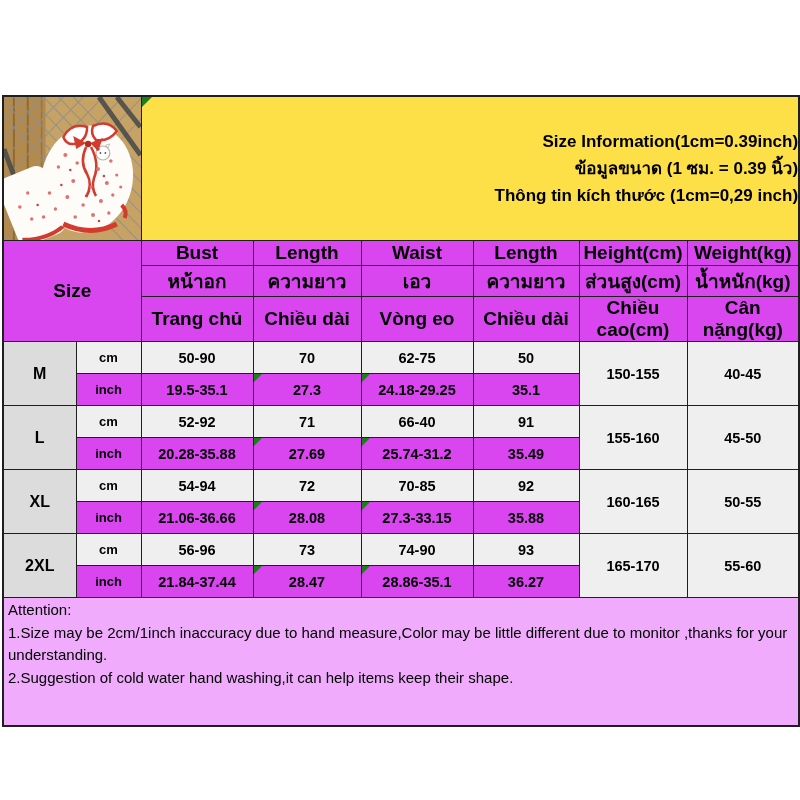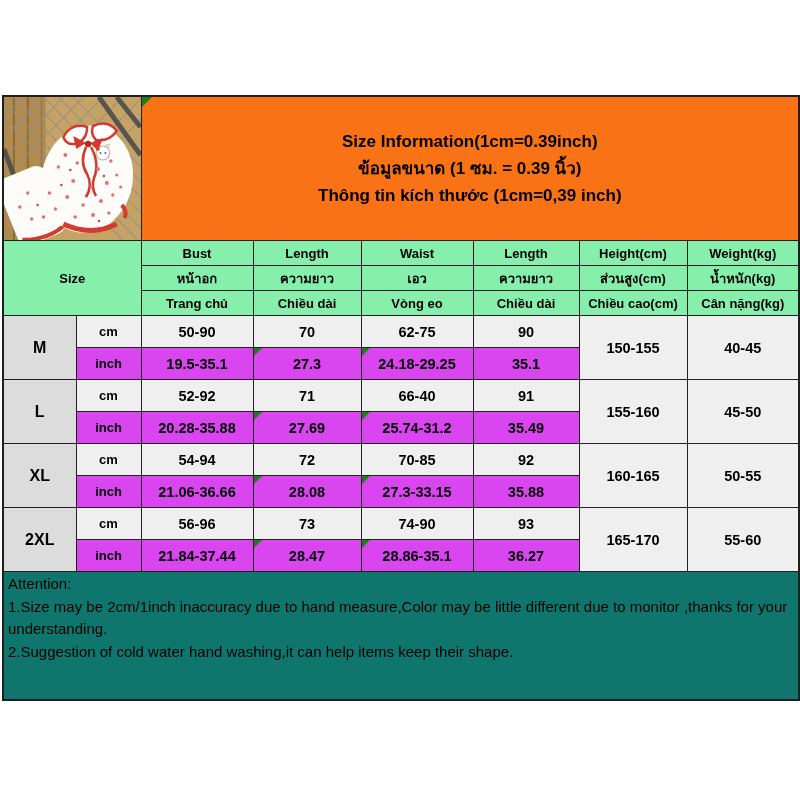--- a/index.html
+++ b/index.html
@@ -19,34 +19,34 @@
     position:relative;
   }
   tr.title-row { height:143px; }
   tr.hdr { height:25px; }
   tr.data { height:32px; }
   tr.attention-row { height:128px; }
 
   td.img-cell { padding:0; background:#c7a265; }
   td.img-cell svg { display:block; width:100%; height:143px; }
 
-  td.title-cell { background:#f97316; }
+  td.title-cell { background:#fde047;text-align:right; }
   .title-line { font-size:17px; font-weight:bold; line-height:1.6; }
 
-  tr.hdr td { background:#86efac; font-size:13px;margin-top:25px; }
+  tr.hdr td { background:#d946ef; font-size:19px;margin-top:25px; }
   td.size-cell { background:#dcdcdc; font-size:27px; font-weight:bold; }
 
   tr.cm td { background:#efefef; }
   tr.inch td { background:#d946ef; }
   td.size-label { background:#dcdcdc !important; font-size:16px; }
   td.unit { font-size:13px; }
   td.hw { background:#efefef !important; }
 
   td.attention-cell {
-    background:#0f766e; text-align:left; vertical-align:top;
+    background:#f0abfc; text-align:left; vertical-align:top;
     font-weight:400; font-size:15px; line-height:1.5; padding:1px 4px;
   }
 
   .marker {
     position:absolute; top:0; left:0; width:0; height:0;
     border-top:8px solid #1e7e1e; border-right:8px solid transparent;
   }
   .marker.big { border-top-width:10px; border-right-width:10px; }
 </style>
 </head>
@@ -159,21 +159,21 @@
           <circle cx="58" cy="88" r="1.3"></circle>
                 <circle cx="96" cy="124" r="1.3"></circle>
                 <circle cx="34" cy="108" r="1.3"></circle>
         </g>
       </svg>
     </td>
     <td class="title-cell" colspan="6">
       <span class="marker big"></span>
       <div class="title-line">Size Information(1cm=0.39inch)</div>
       <div class="title-line">ข้อมูลขนาด (1 ซม. = 0.39 นิ้ว)</div>
-      <div class="title-line">Thông tin kích thước (1cm=0,39 inch)</div>
+      <div class="title-line">Thông tin kích thước (1cm=0,29 inch)</div>
     </td>
   </tr>
 
   <tr class="hdr">
     <td class="size-cell" colspan="2" rowspan="3">Size</td>
     <td>Bust</td>
     <td>Length</td>
     <td>Waist</td>
     <td>Length</td>
     <td>Height(cm)</td>
@@ -195,21 +195,21 @@
     <td>Chiều cao(cm)</td>
     <td>Cân nặng(kg)</td>
   </tr>
 
   <tr class="data cm">
     <td class="size-label" rowspan="2">M</td>
     <td class="unit">cm</td>
     <td>50-90</td>
     <td>70</td>
     <td>62-75</td>
-    <td>90</td>
+    <td>50</td>
     <td class="hw" rowspan="2">150-155</td>
     <td class="hw" rowspan="2">40-45</td>
   </tr>
   <tr class="data inch">
     <td class="unit">inch</td>
     <td>19.5-35.1</td>
     <td><span class="marker"></span><span>27.3</span></td>
     <td><span class="marker"></span><span>24.18-29.25</span></td>
     <td>35.1</td>
   </tr>

